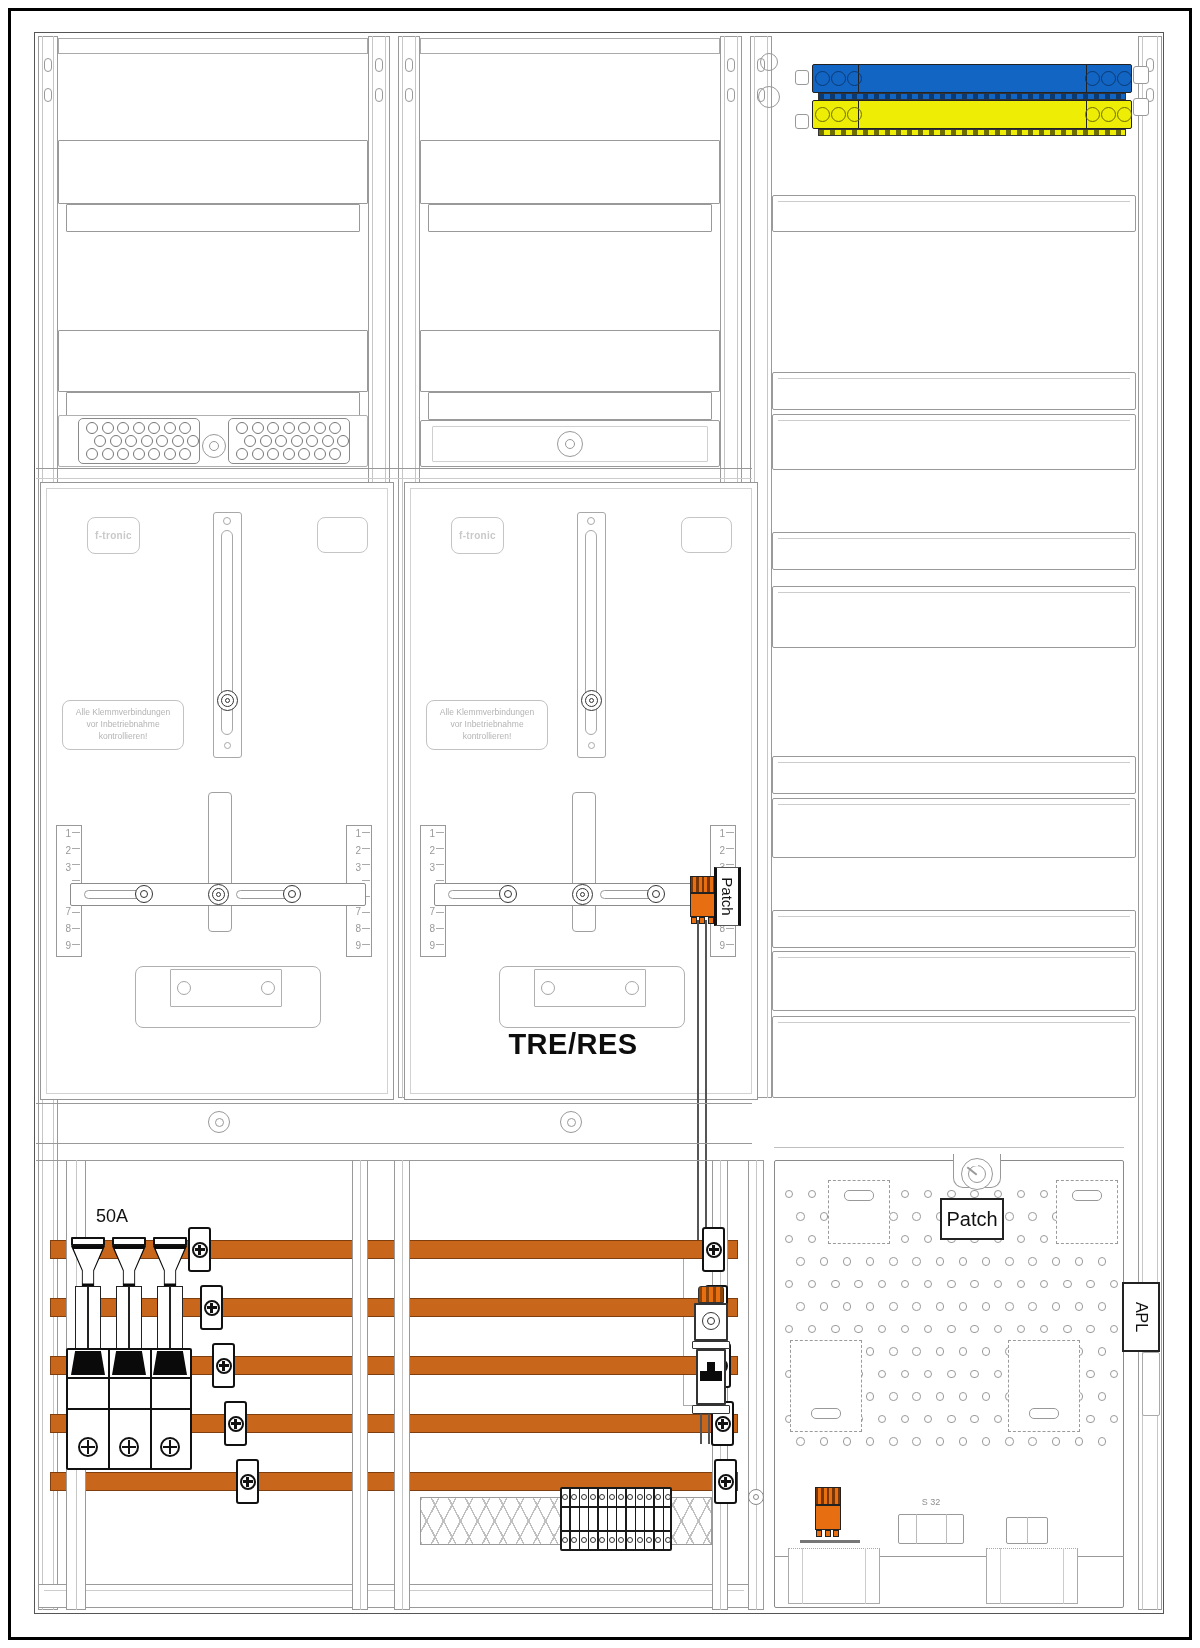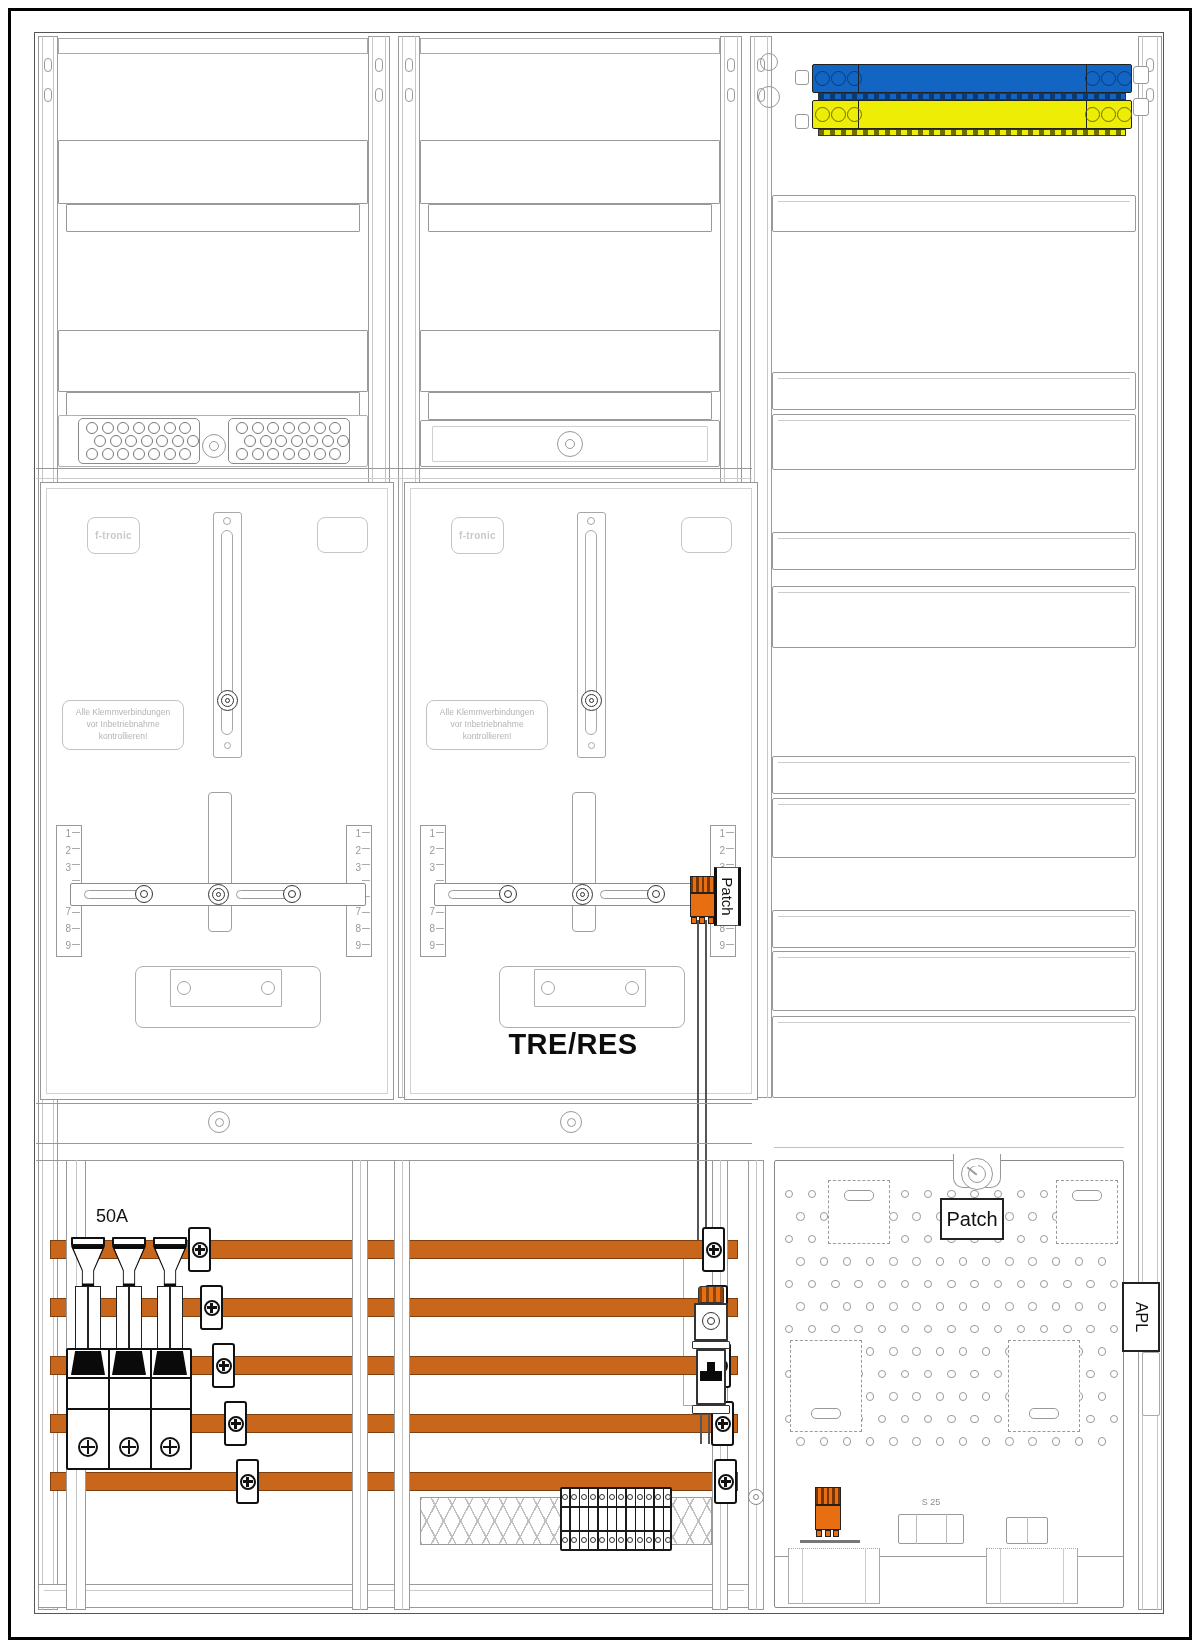--- a/index.html
+++ b/index.html
@@ -666,17 +666,17 @@
     </div>
     <div class="tre" style="left:473px;top:1028px;width:200px;height:36px">TRE/RES</div>
     <div class="vlabel patchv" style="left:714px;top:867px;width:27px;height:59px">
       <span>Patch</span>
     </div>
     <div class="rating" style="left:96px;top:1206px;width:52px;height:22px">50A</div>
     <div class="patchh" style="left:940px;top:1198px;width:64px;height:42px">Patch</div>
     <div class="vlabel apl" style="left:1122px;top:1282px;width:38px;height:70px">
       <span>APL</span>
     </div>
-    <div class="s25" style="left:900px;top:1497px;width:62px;height:12px">S 25</div>
+    <div class="s25" style="left:900px;top:1497px;width:62px;height:12px">S 32</div>
   </div>
 
   <div class="abs" id="frame-outer" style="left:8px;top:8px;width:1184px;height:1632px;border:3px solid #000"></div>
 </div>
 
 </body></html>

